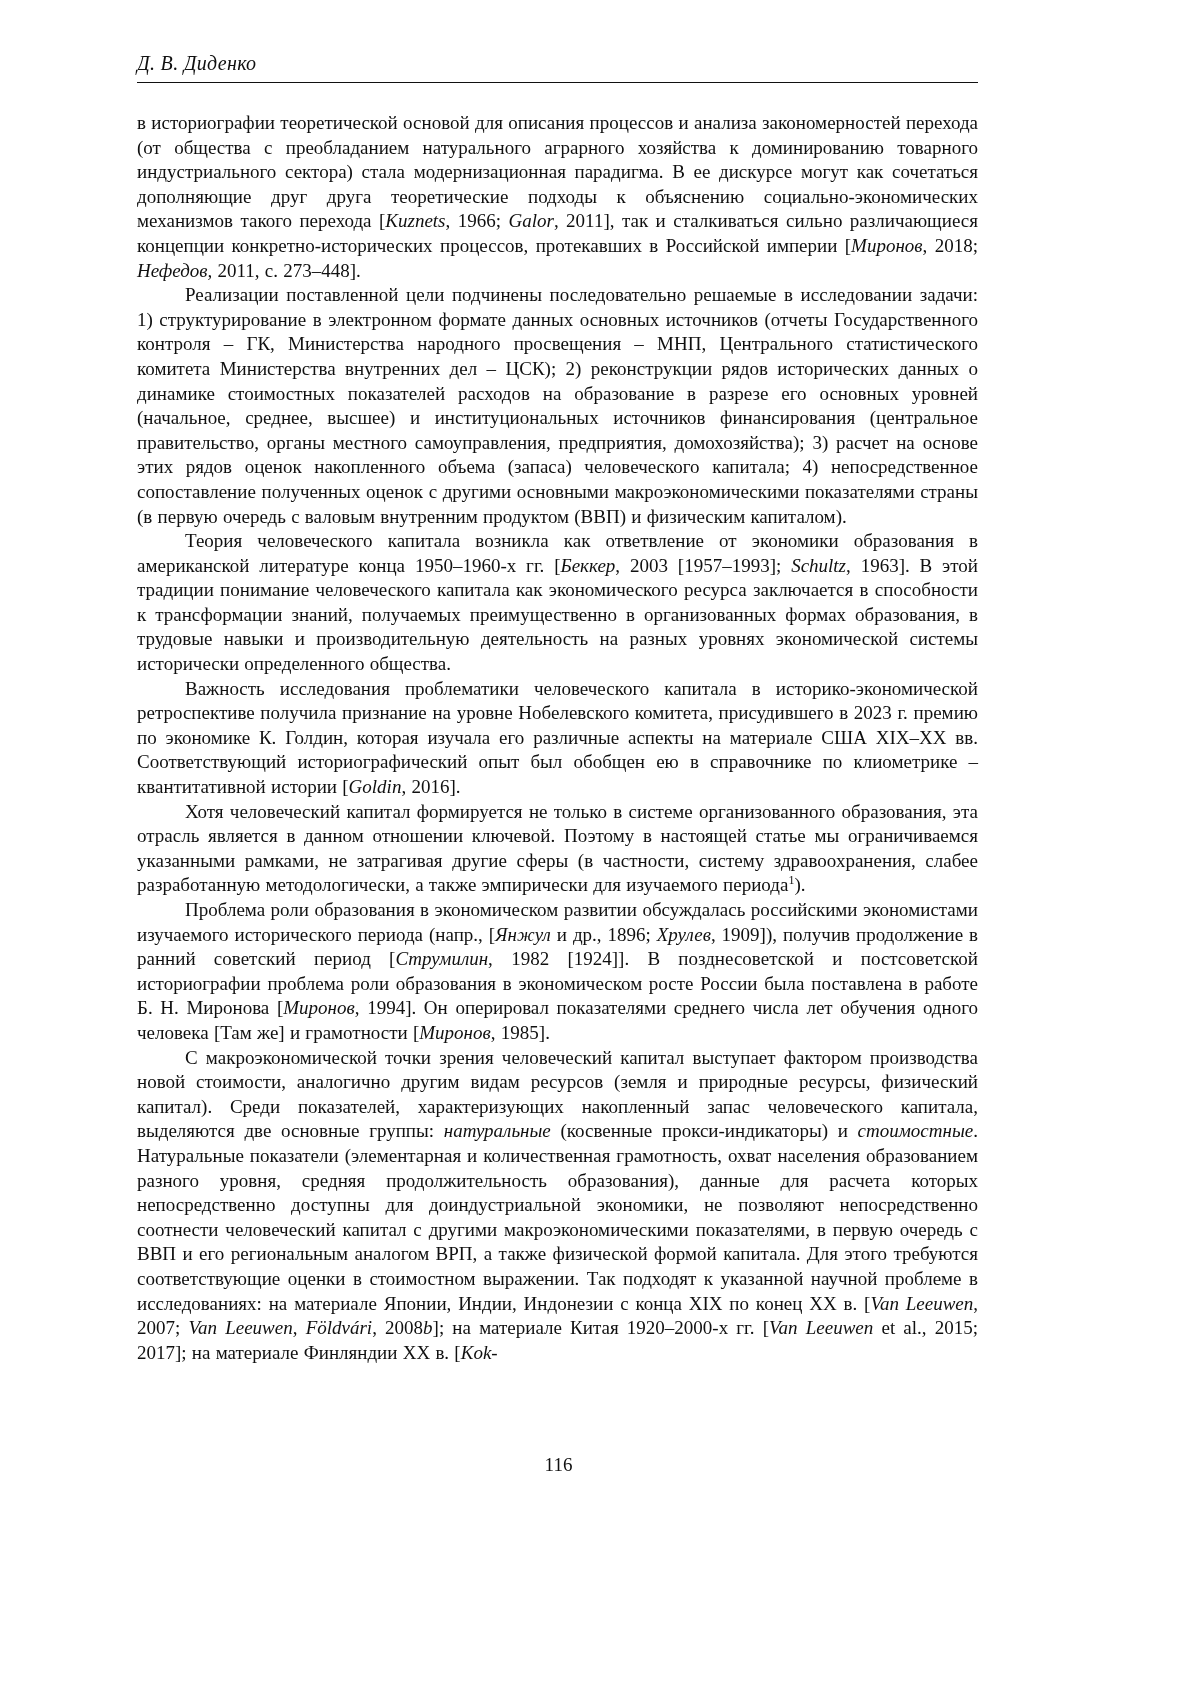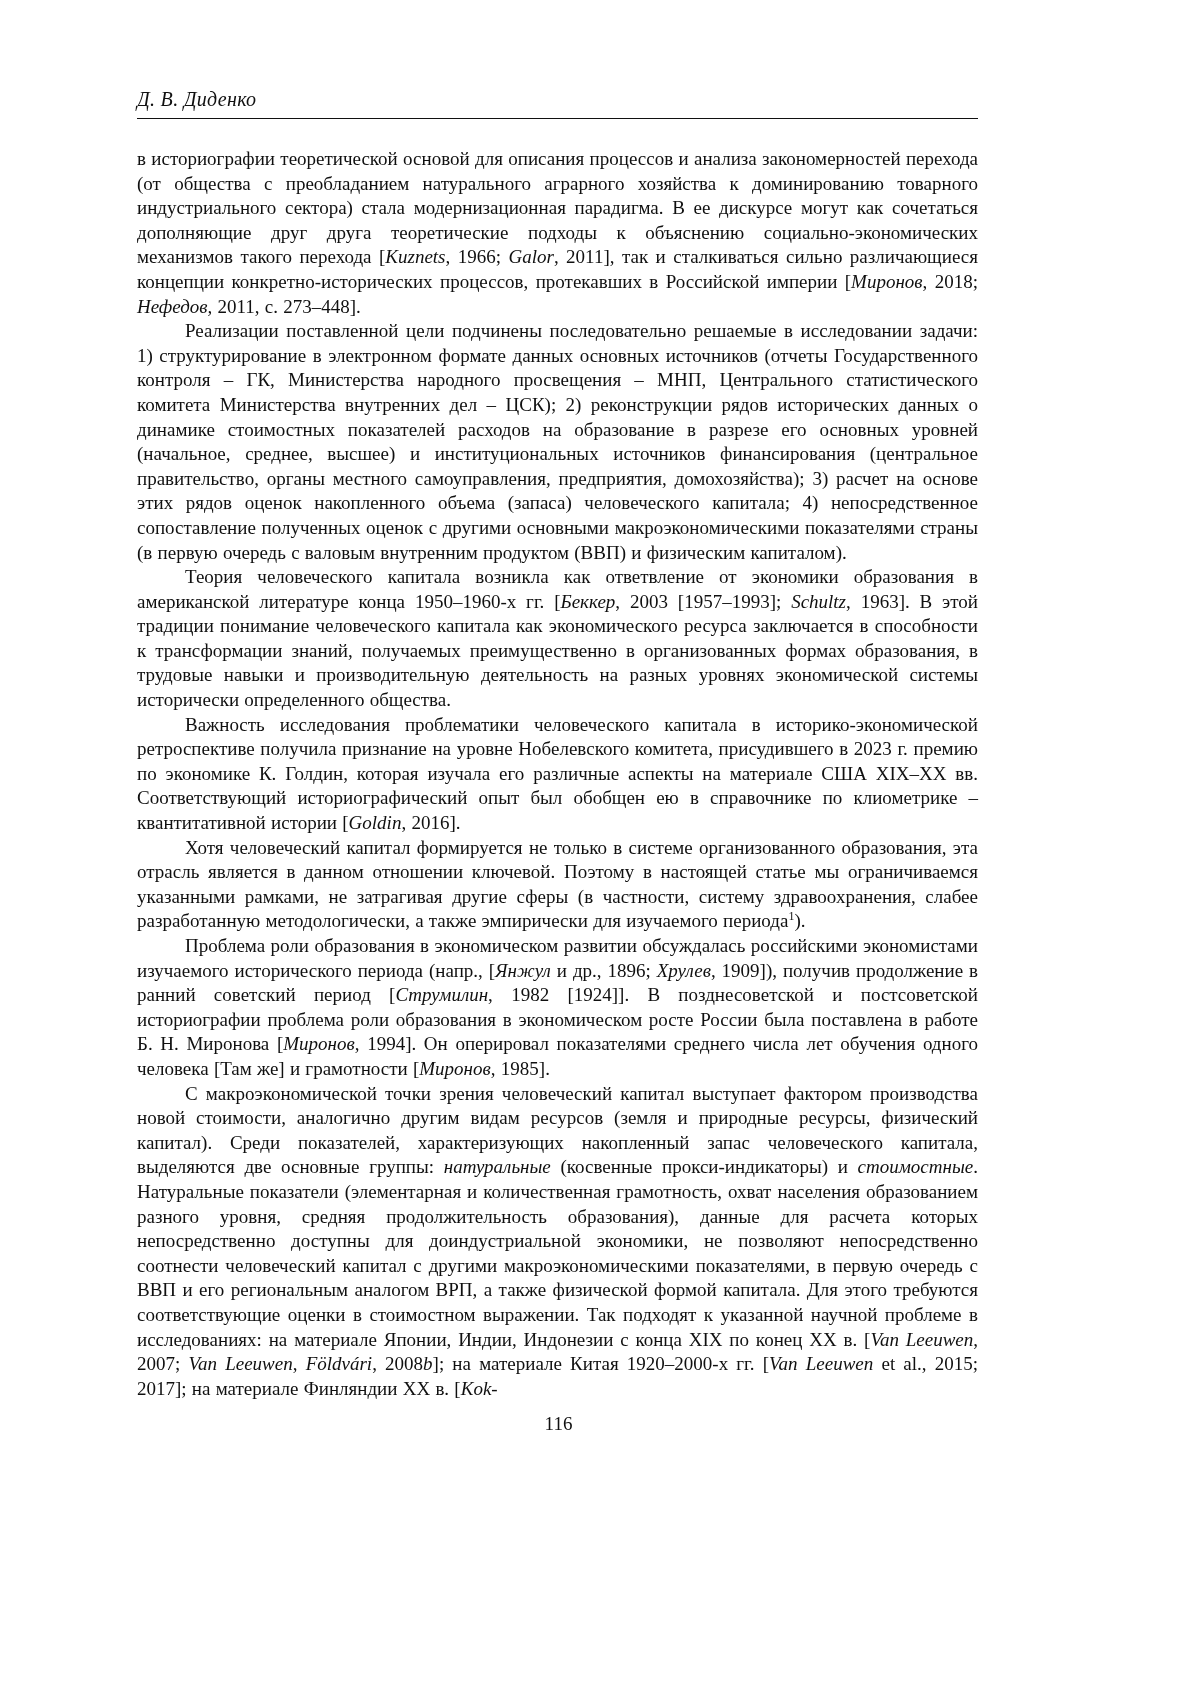--- a/index.html
+++ b/index.html
@@ -14,21 +14,21 @@
     font-family: "Liberation Serif", "DejaVu Serif", serif;
     color: #101010;
     -webkit-font-smoothing: antialiased;
   }
   .page {
     position: absolute;
     top: 0; left: 0;
     width: 1200px;
     height: 1697px;
     box-sizing: border-box;
-    padding: 88px 222px 0 137px;
+    padding: 52px 222px 0 137px;
   }
   .running-header {
     border-bottom: 1.6px solid #111;
     padding-bottom: 7px;
     margin-bottom: 0;
   }
   .running-header .author {
     font-style: italic;
     font-size: 20px;
     letter-spacing: 0.3px;
@@ -49,21 +49,21 @@
   .italic {
     font-style: italic;
   }
   sup.fnref {
     font-size: 12px;
     line-height: 0;
     vertical-align: super;
   }
   .page-footer {
     position: absolute;
-    top: 1413px;
+    top: 1454px;
     left: 137px;
     width: 843px;
     text-align: center;
     font-size: 19px;
   }
 </style>
 </head>
 <body>
 
 <div class="page">

